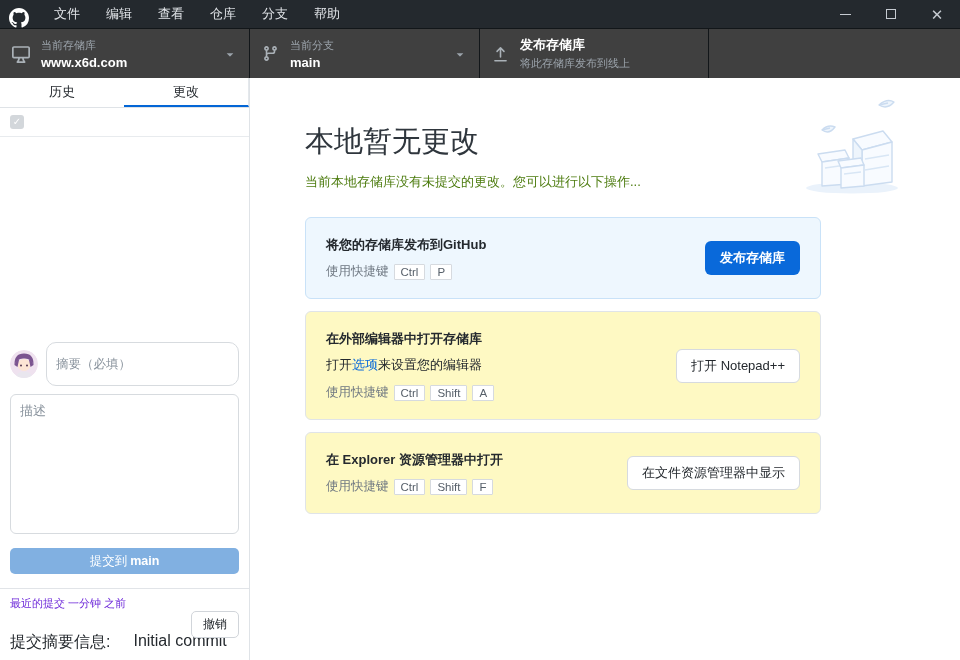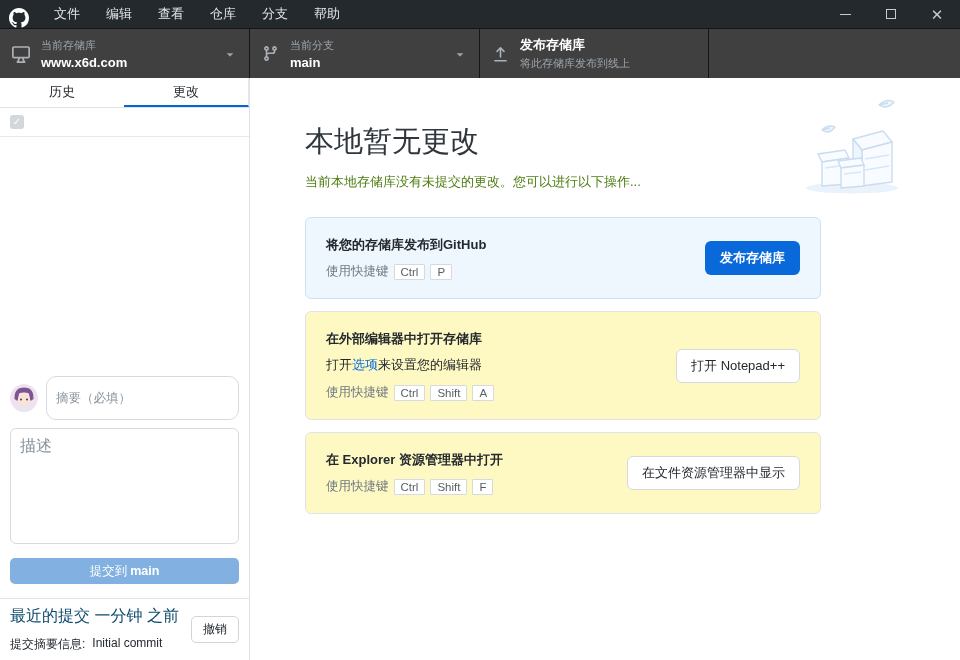--- a/index.html
+++ b/index.html
@@ -40,28 +40,28 @@
   .files-row { height:29px; flex:0 0 29px; border-bottom:1px solid #e8ebee; display:flex; align-items:center; position:relative; font-size:12.5px; color:#24292e; }
   .checkbox { position:absolute; left:10px; width:14px; height:14px; background:#d3d7db; border-radius:3px; color:#fff; font-size:10px; line-height:14px; text-align:center; }
   .files-text { flex:1; text-align:center; }
   .sidebar-spacer { flex:1; }
 
   .commit-form { padding:10px 10px 14px 10px; }
   .summary-row { display:flex; align-items:center; gap:8px; }
   .avatar { width:28px; height:28px; flex:0 0 28px; border-radius:50%; overflow:hidden; }
   .summary-input { flex:1; height:44px; border:1px solid #d7dbdf; border-radius:10px; padding:0 9px; font-size:12.5px; color:#a16207; font-family:inherit; outline:none; }
   input::placeholder, textarea::placeholder { color:#87919b; }
-  .desc-textarea { width:100%; height:116px; margin-top:8px; border:1px solid #d7dbdf; border-radius:6px; padding:7px 9px; font-size:16px; color:#24292e; font-family:inherit; resize:none; outline:none; }
+  .desc-textarea { width:100%; height:140px; margin-top:8px; border:1px solid #d7dbdf; border-radius:6px; padding:7px 9px; font-size:13px; color:#24292e; font-family:inherit; resize:none; outline:none; }
   .commit-btn { width:100%; height:26px; margin-top:10px; background:#81b0e1; color:#fff; border:none; border-radius:5px; font-size:12.5px; font-family:inherit; cursor:default; }
   .commit-btn .branch-name { font-weight:bold; margin-left:3px; }
 
   .sidebar-footer { flex:0 0 auto; border-top:1px solid #e1e4e8; padding:7px 10px; display:flex; align-items:center; }
   .footer-lines { flex:1; min-width:0; }
-  .footer-line1 { color:#0c4a6e; font-size:16px; }
-  .footer-line2 { color:#24292e; font-size:12px; margin-top:9px; display:flex; gap:7px; white-space:nowrap; }
+  .footer-line1 { color:#6d28d9; font-size:11px; }
+  .footer-line2 { color:#24292e; font-size:16px; margin-top:21px; display:flex; gap:23px; white-space:nowrap; }
   .undo-btn { border:1px solid #d1d5da; background:#fff; border-radius:5px; padding:4px 11px; font-size:12px; color:#24292e; font-family:inherit; }
 
   
   .main { flex:1; position:relative; background:#fff; padding:44px 55px 0 55px; overflow:hidden; }
   .heading { font-size:29px; font-weight:400; color:#2f363d; }
   .subheading { font-size:13px; color:#4d7c0f; margin-top:11px; }
   .illustration { position:absolute; top:18px; right:50px; }
 
   .cards { margin-top:26px; width:516px; display:flex; flex-direction:column; gap:12px; }
   .card { border:1px solid #e0e4e8; border-radius:6px; padding:18px 20px; display:flex; align-items:center; background:#fef9c3; }

